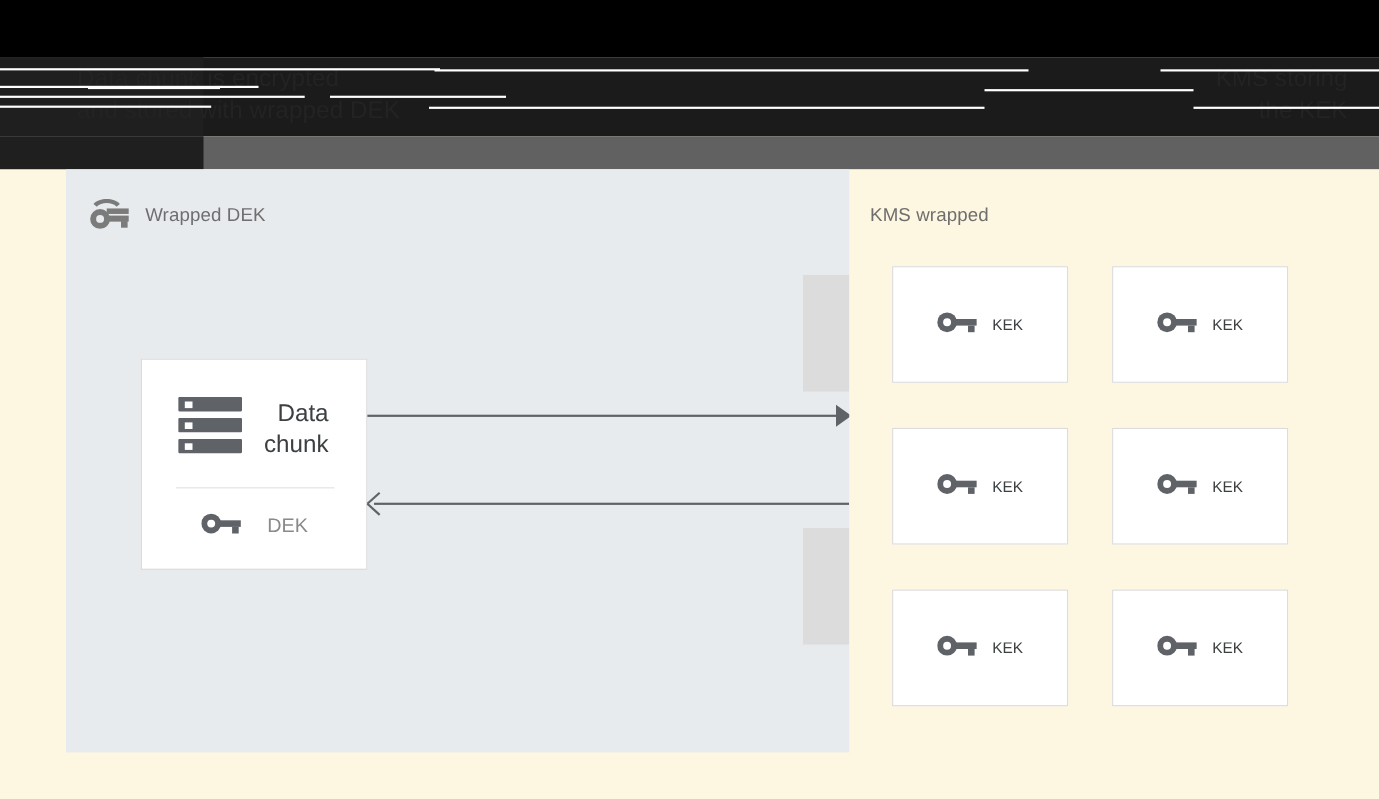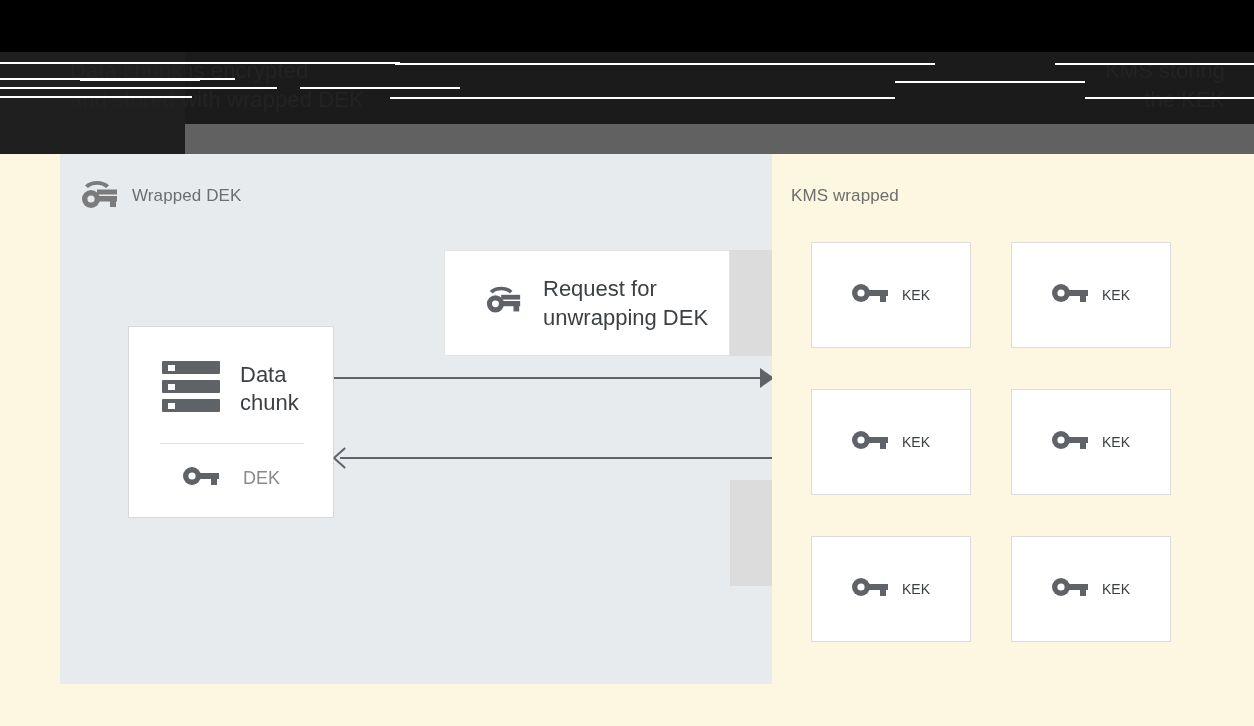--- a/index.html
+++ b/index.html
@@ -78,20 +78,21 @@
     width: 185px; height: 30px;
     background: #1f1f1f;
   }
 
   
   .canvas {
     position: absolute;
     left: 0; top: 154px;
     width: 1254px; height: 572px;
     background: #fdf6e0;
+    text-align: right;
   }
 
   .left-panel {
     position: absolute;
     left: 60px; top: 0px;
     width: 712px; height: 530px;
     background: #e8ebee;
     overflow: hidden;
   }
 
@@ -306,34 +307,20 @@
               <rect x="28" y="14" width="6" height="6" fill="#5f6368"></rect>
             </svg>
           </span>
           <span class="dek-label">DEK</span>
         </div>
       </div>
 
       <div class="msg-shadowblock request"></div>
       <div class="msg-shadowblock return"></div>
 
-      <div class="msg-card request">
-        <span class="msg-icon">
-          <svg width="38" height="32" viewBox="0 0 40 32">
-            <path d="M5 5.5 C10 -0.5, 24 -0.5, 29 5.5 L26 8 C22 3.5, 12 3.5, 8 8 Z" fill="#5f6368"></path>
-            <circle cx="11" cy="19" r="9" fill="#5f6368"></circle>
-            <circle cx="11" cy="19" r="3.6" fill="#ffffff"></circle>
-            <rect x="17" y="9.5" width="20" height="5" fill="#5f6368"></rect>
-            <rect x="17" y="16" width="20" height="5.5" fill="#5f6368"></rect>
-            <rect x="30" y="21" width="6" height="6" fill="#5f6368"></rect>
-          </svg>
-        </span>
-        <span class="msg-label">Request for
-unwrapping DEK</span>
-      </div>
 
 
       <div class="arrow-line to-right"></div>
       <div class="arrowhead-right"></div>
       <div class="arrow-line to-left"></div>
       <div class="arrowhead-left"></div>
     </div>
 
     <div class="panel-title right-title">KMS wrapped</div>
 

